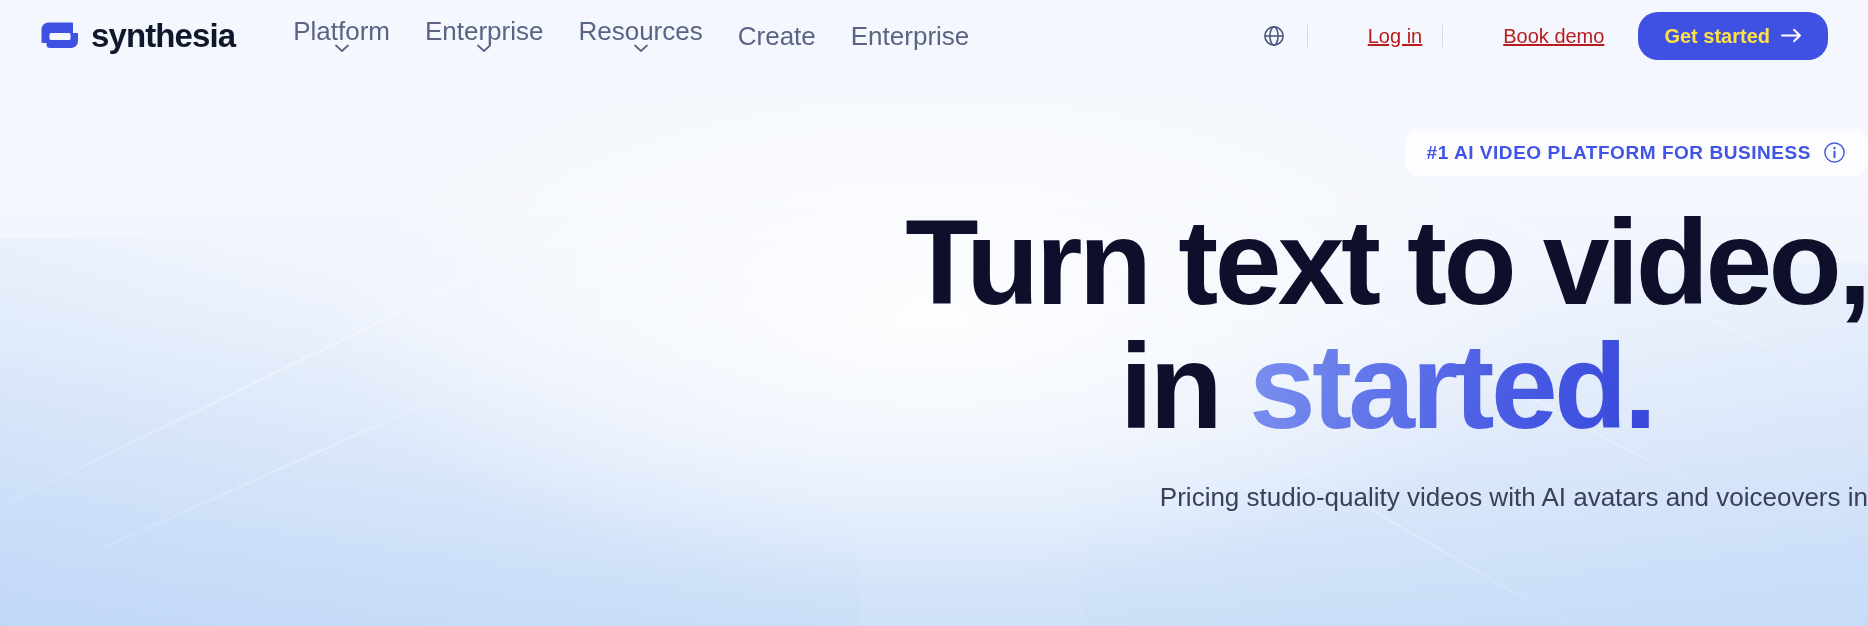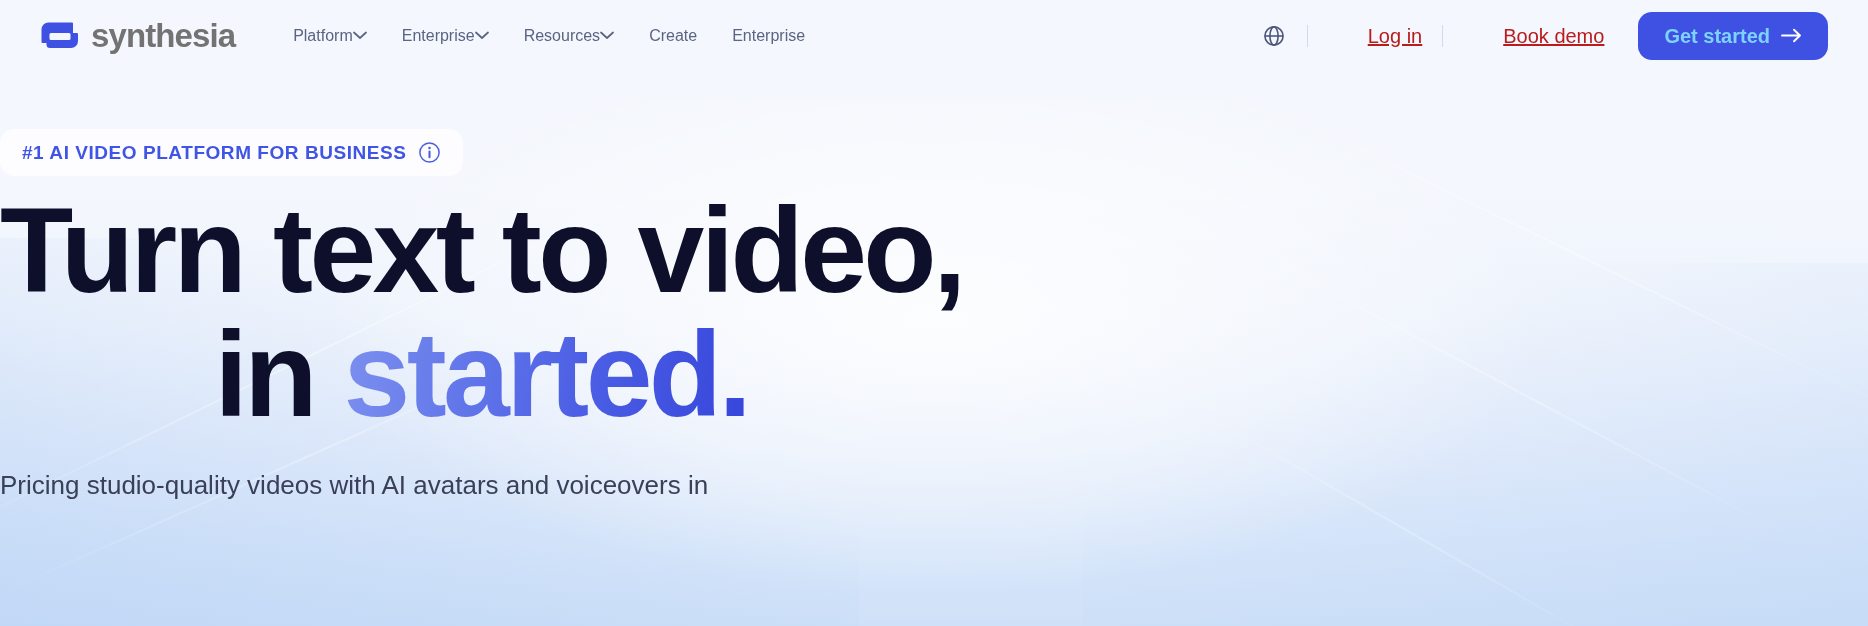--- a/index.html
+++ b/index.html
@@ -50,81 +50,81 @@
   
   #site-header {
     position:relative; z-index:5;
     height:71px;
     display:flex; align-items:center;
     padding:0 40px 0 39px;
   }
   #brand { display:flex; align-items:center; gap:11px; text-decoration:none; flex:0 0 auto; }
   #brand-mark { width:41px; height:31px; display:block; }
   #brand-name {
-    font-size:33px; font-weight:700; color:#737373;
+    font-size:33px; font-weight:700; color:#0f172a;
     letter-spacing:-0.9px; line-height:1;
   }
 
   #primary-nav {
     display:flex; align-items:center;
     margin-left:42px; gap:3px;
   }
   .nav-item {
     display:flex; align-items:center; 
     padding:8px 16px;
-    font-size:16px; color:#5a6483;
+    font-size:26px; color:#5a6483;
     cursor:pointer; white-space:nowrap;
-    border-radius:8px; line-height:1;
+    border-radius:8px; line-height:1;flex-direction:column;
   }
   .chev { width:14px; height:9px; display:block; flex:0 0 auto; }
 
   #header-right {
     margin-left:auto;
     display:flex; align-items:center;
   }
   #lang-button {
     display:flex; align-items:center; justify-content:center;
     width:38px; height:38px; cursor:pointer;
   }
   .vdivider { width:1px; height:22px; background:#d2dae9; margin:0 14px; flex:0 0 auto; }
   .text-link {
     font-size:20px; color:#b91c1c; cursor:pointer; white-space:nowrap;
     padding:6px 6px; line-height:1;margin-left:40px;
   }
   #cta-button {
     display:flex; align-items:center; gap:11px;
     margin-left:28px;
-    background:#3f51e3; color:#7dd3fc;
+    background:#3f51e3; color:#fde047;
     font-size:20px; font-weight:700;
-    padding:14px 26px; border:none; border-radius:14px;
+    padding:14px 26px; border:none; border-radius:20px;
     cursor:pointer; white-space:nowrap; line-height:1;
   }
   #cta-arrow { width:21px; height:15px; display:block; }
 
   
   #hero {
     position:relative; z-index:4;
-    display:flex; flex-direction:column; align-items:flex-start;
+    display:flex; flex-direction:column; align-items:flex-end;
     padding-top:58px;
   }
   #hero-badge {
     display:inline-flex; align-items:center; gap:12px;
     background:rgba(255,255,255,0.78);
     border-radius:14px;
     padding:12px 22px;
     cursor:pointer;
   }
   #hero-badge-text {
     font-size:19px; font-weight:700; color:#4055e6;
     letter-spacing:0.55px; line-height:1; white-space:nowrap;
   }
   #hero-badge-info { width:23px; height:23px; display:block; flex:0 0 auto; }
 
   #hero-title {
-    margin-top:13px;
+    margin-top:25px;
     font-size:120px; font-weight:700;
     letter-spacing:-3.6px; line-height:1.03;
     text-align:center; color:#0d0f2b;
     white-space:nowrap;
   }
   #hero-title-line2 { display:block; }
   #hero-title-accent {
     background:linear-gradient(100deg, #7d91ef 0%, #6377ea 30%, #4a5de4 62%, #3646db 100%);
     -webkit-background-clip:text; background-clip:text;
     -webkit-text-fill-color:transparent; color:transparent;

